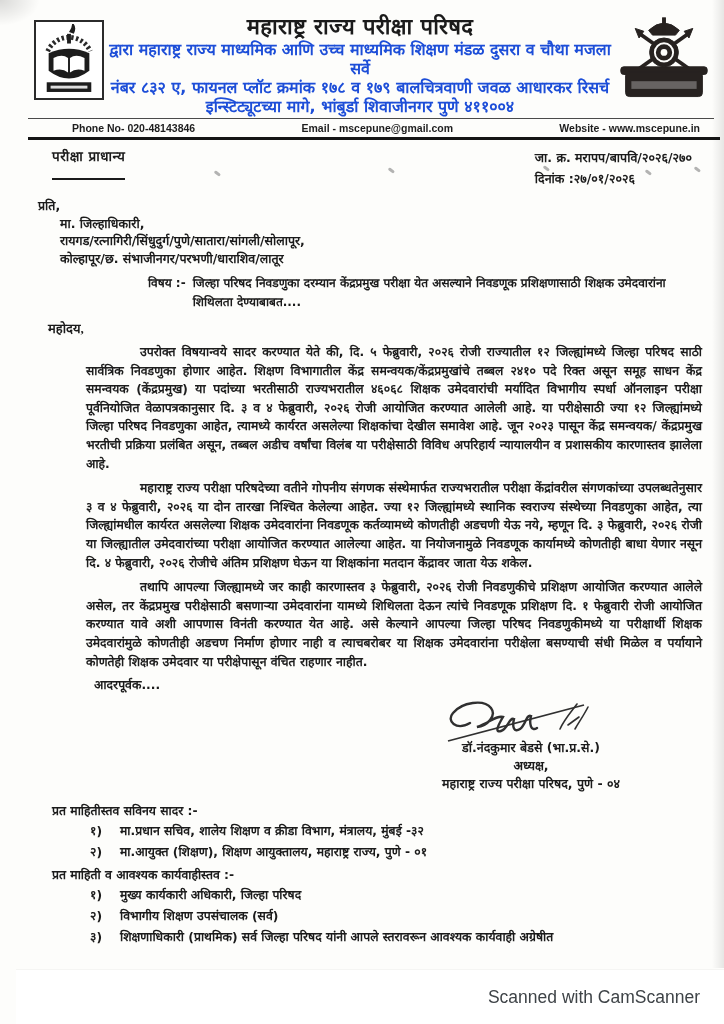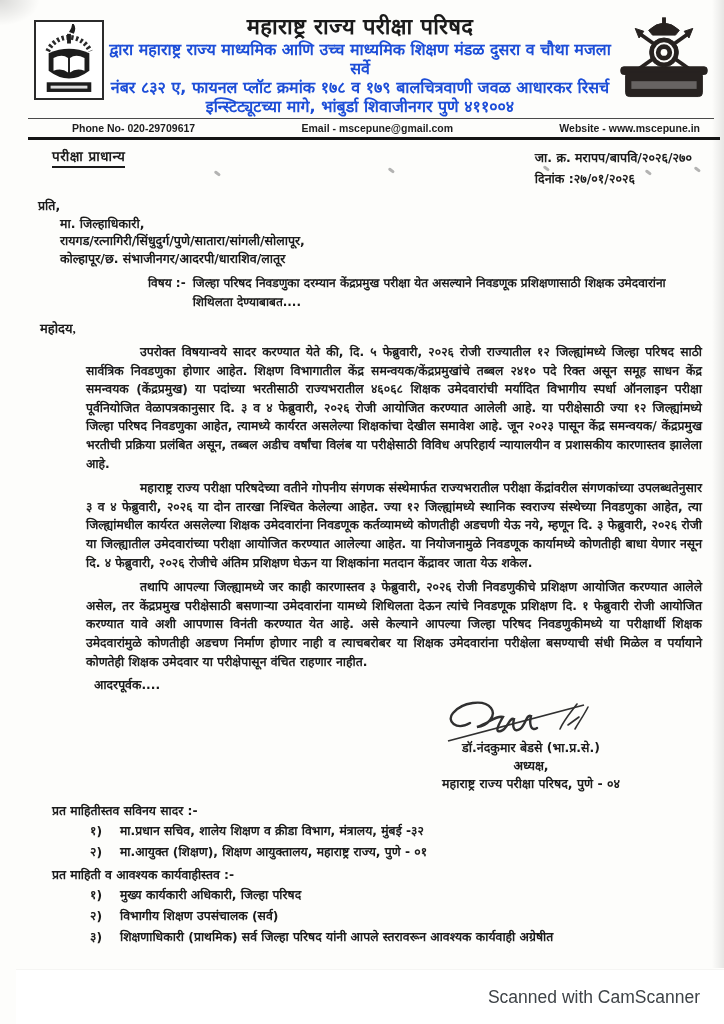--- a/index.html
+++ b/index.html
@@ -35,35 +35,35 @@
   .contact-row{
     display:flex; justify-content:space-between;
     margin:2px 10px 0 28px; border-top:1.5px solid #4a4a4a;
     padding:3px 14px 2px 44px;
     font-family:"Liberation Sans", sans-serif; font-size:10.5px; font-weight:700; color:#1d1d1d;
   }
   .thick-rule { height:3px; background:#151515; margin:1px 4px 0 28px; }
 
   
   .meta-row { display:flex; justify-content:space-between; align-items:flex-start; padding:7px 32px 0 52px; }
-  .priority { font-size:13.5px; font-weight:700; border-bottom:2px solid #1b1b1b; padding-bottom:1px; letter-spacing:.5px; }
+  .priority { font-size:13.5px; font-weight:700; border-bottom:2px solid #1b1b1b; padding-bottom:13px; letter-spacing:.5px; }
   .ref-block { font-size:12.5px; font-weight:700; line-height:21px; }
 
   
   .recipient { padding:8px 0 0 38px; font-size:12.5px; font-weight:700; line-height:17.5px; }
   .recipient .indent { padding-left:22px; }
 
   
   .subject { display:flex; padding:7px 40px 0 148px; font-size:12px; font-weight:700; line-height:18.5px; }
   .subject-label { white-space:nowrap; margin-right:7px; }
   .subject-text { text-align:left; }
 
   
   .body-block { padding:4px 22px 0 38px; font-size:12.3px; font-weight:700; }
-  .salutation { font-size:13px; margin:4px 0 0 2px;font-family:Liberation Serif, serif; }
+  .salutation { font-size:13px; margin:4px 0 0 10px;font-family:Liberation Serif, serif; }
   .para { text-align:justify; text-indent:54px; line-height:18.6px; margin-top:6px; color:#1d1d1d;margin-left:48px; }
   .closing { margin:5px 0 0 56px; }
 
   
   .sig-block { width:330px; margin:0 28px 0 auto; text-align:center; font-size:12.5px; font-weight:700; line-height:18px; }
   .sig-scribble { height:46px; position:relative; }
   .sig-scribble svg { position:absolute; left:70px; top:-4px; }
 
   
   .cc { padding:4px 22px 0 52px; font-size:12.3px; font-weight:700; }
@@ -122,39 +122,39 @@
           <circle cx="50" cy="40" r="3.5" fill="#fdfdfb" stroke="none"></circle>
           <rect x="5" y="55" width="90" height="8" rx="3"></rect>
           <rect x="10" y="60" width="80" height="26" rx="4"></rect>
           <rect x="16" y="70" width="68" height="8" fill="#fdfdfb" opacity=".3" stroke="none"></rect>
         </g>
       </svg>
     </div>
   </header>
 
   <div class="contact-row">
-    <span>Phone No- 020-29709617</span>
+    <span>Phone No- 020-48143846</span>
     <span>Email - mscepune@gmail.com</span>
     <span>Website - www.mscepune.in</span>
   </div>
   <div class="thick-rule"></div>
 
   <div class="meta-row">
     <span class="priority">परीक्षा प्राधान्य</span>
     <div class="ref-block">
       <div>जा. क्र. मरापप/बापवि/२०२६/२७०</div>
       <div>दिनांक :२७/०१/२०२६</div>
     </div>
   </div>
 
   <div class="recipient">
     <div>प्रति,</div>
     <div class="indent">मा. जिल्हाधिकारी,</div>
     <div class="indent">रायगड/रत्नागिरी/सिंधुदुर्ग/पुणे/सातारा/सांगली/सोलापूर,</div>
-    <div class="indent">कोल्हापूर/छ. संभाजीनगर/आदरपी/धाराशिव/लातूर</div>
+    <div class="indent">कोल्हापूर/छ. संभाजीनगर/परभणी/धाराशिव/लातूर</div>
   </div>
 
   <div class="subject">
     <span class="subject-label">विषय :-</span>
     <span class="subject-text">जिल्हा परिषद निवडणुका दरम्यान केंद्रप्रमुख परीक्षा येत असल्याने निवडणूक प्रशिक्षणासाठी शिक्षक उमेदवारांना शिथिलता देण्याबाबत....</span>
   </div>
 
   <div class="body-block">
     <div class="salutation">महोदय,</div>
     <p class="para">उपरोक्त विषयान्वये सादर करण्यात येते की, दि. ५ फेब्रुवारी, २०२६ रोजी राज्यातील १२ जिल्ह्यांमध्ये जिल्हा परिषद साठी सार्वत्रिक निवडणुका होणार आहेत. शिक्षण विभागातील केंद्र समन्वयक/केंद्रप्रमुखांचे तब्बल २४१० पदे रिक्त असून समूह साधन केंद्र समन्वयक (केंद्रप्रमुख) या पदांच्या भरतीसाठी राज्यभरातील ४६०६८ शिक्षक उमेदवारांची मर्यादित विभागीय स्पर्धा ऑनलाइन परीक्षा पूर्वनियोजित वेळापत्रकानुसार दि. ३ व ४ फेब्रुवारी, २०२६ रोजी आयोजित करण्यात आलेली आहे. या परीक्षेसाठी ज्या १२ जिल्ह्यांमध्ये जिल्हा परिषद निवडणुका आहेत, त्यामध्ये कार्यरत असलेल्या शिक्षकांचा देखील समावेश आहे. जून २०२३ पासून केंद्र समन्वयक/ केंद्रप्रमुख भरतीची प्रक्रिया प्रलंबित असून, तब्बल अडीच वर्षांचा विलंब या परीक्षेसाठी विविध अपरिहार्य न्यायालयीन व प्रशासकीय कारणास्तव झालेला आहे.</p>

